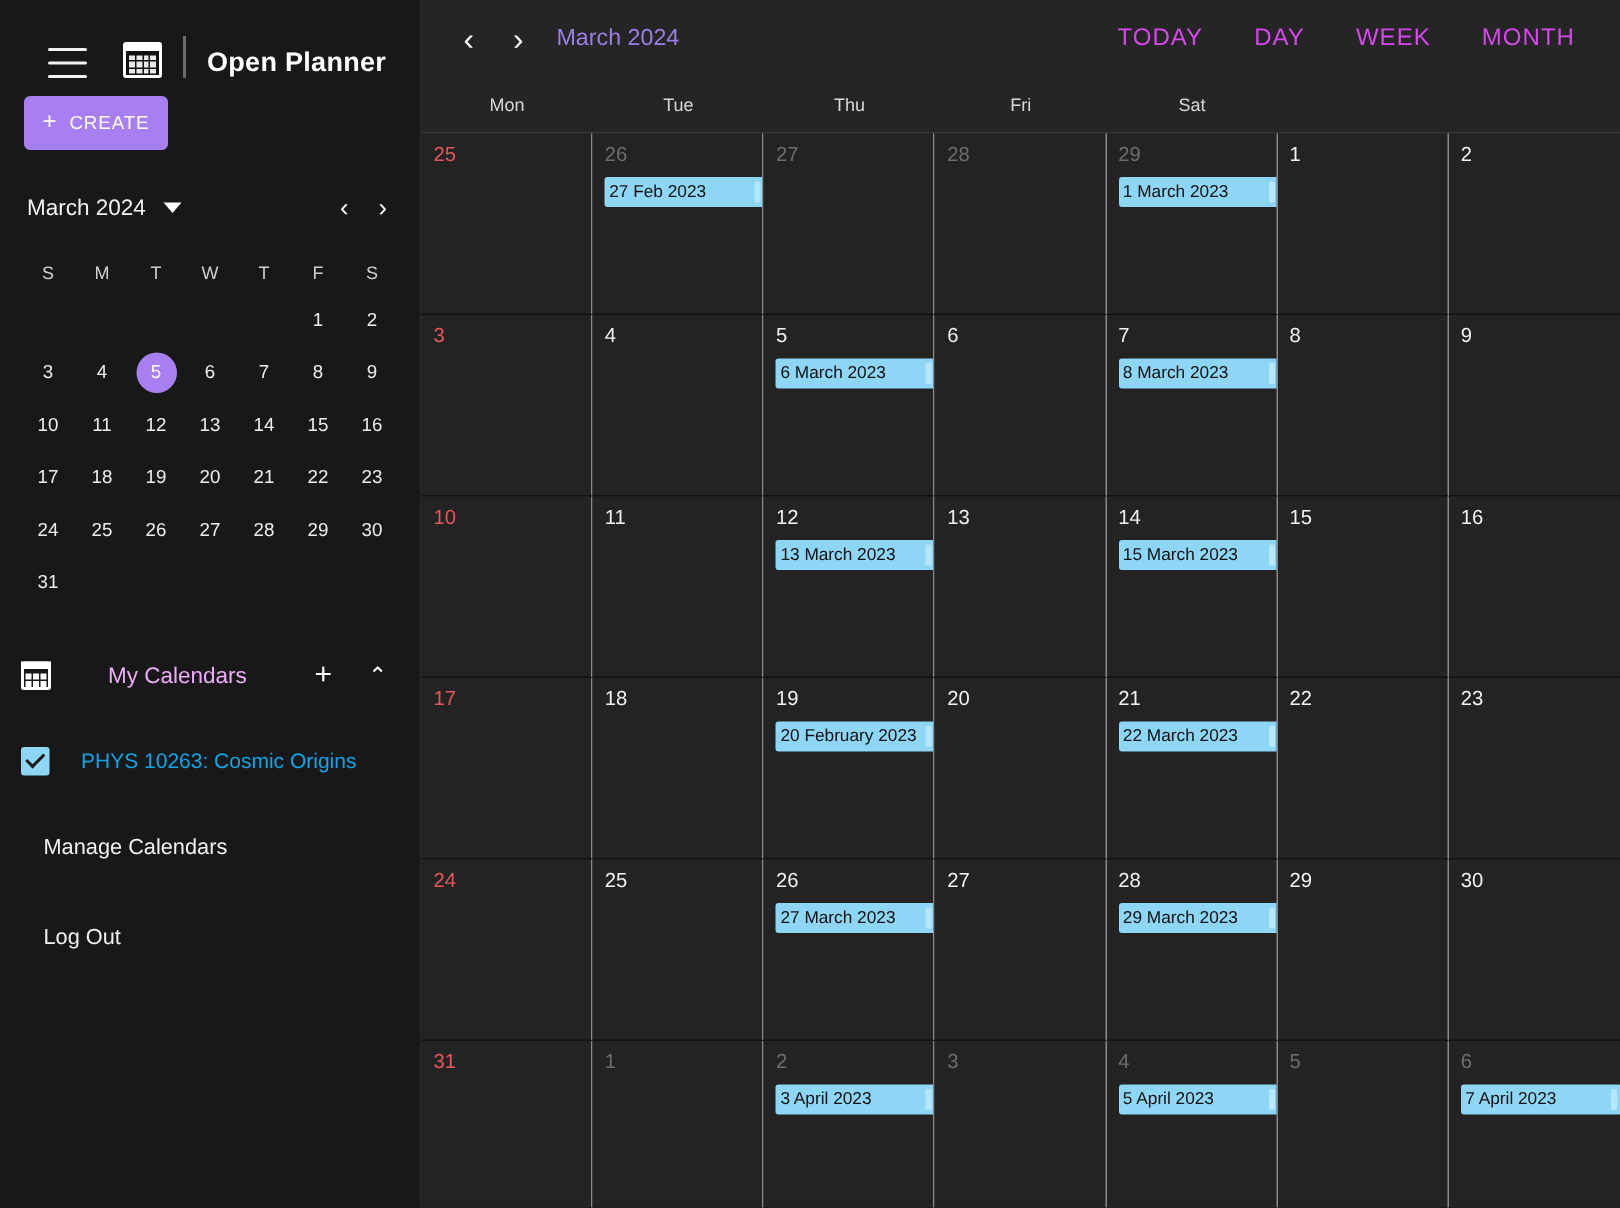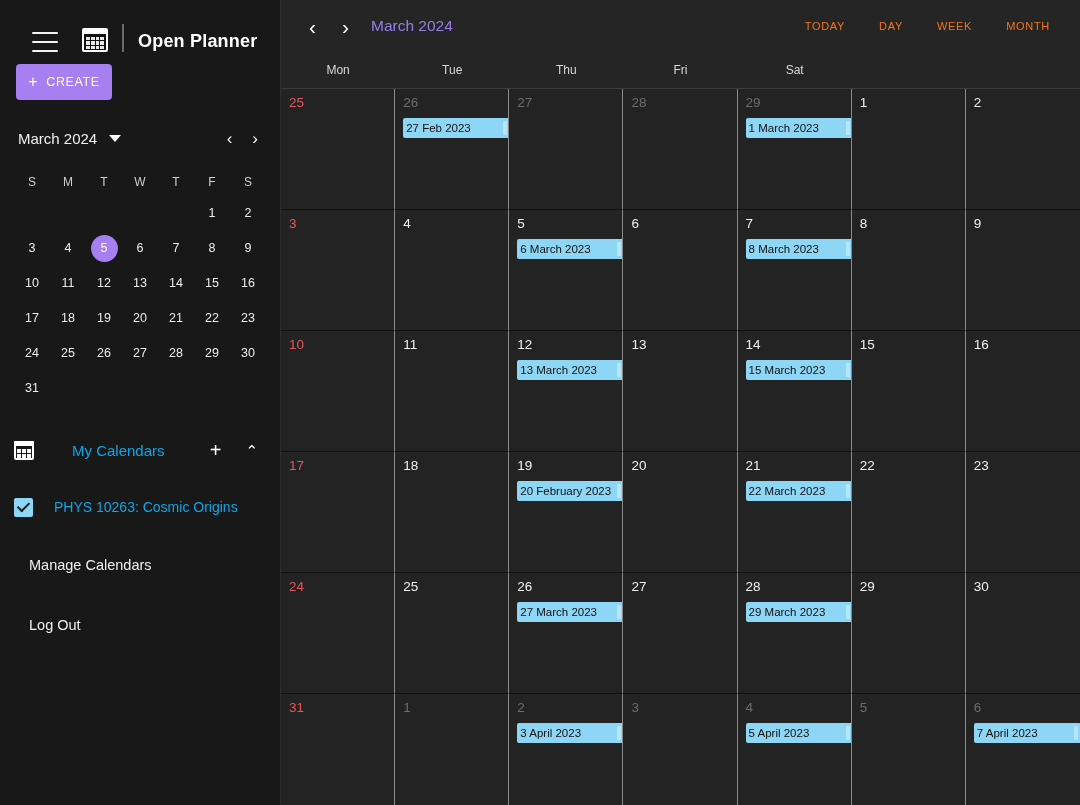--- a/index.html
+++ b/index.html
@@ -59,21 +59,21 @@
   .mini-day.sel span { display:inline-block; width:27px; height:27px; line-height:27px;
     border-radius:50%; background:#a77ff0; color:#ffffff; }
 
   .sec-head { display:flex; align-items:center; height:44px; margin-top:22px; padding:0 22px 0 14px; }
   .sec-cal-icon { width:20px; height:19px; position:relative; flex:0 0 20px; }
   .sec-cal-icon .f { position:absolute; inset:0; border:2px solid #ffffff; border-radius:2px; }
   .sec-cal-icon .t { position:absolute; left:0; right:0; top:0; height:5px; background:#ffffff; }
   .sec-cal-icon .d { position:absolute; left:3px; right:3px; top:8px; bottom:2px;
       display:grid; grid-template-columns:repeat(3,1fr); grid-template-rows:repeat(2,1fr); gap:1px; }
   .sec-cal-icon .d span { background:#ffffff; }
-  .sec-title { color:#0ea5e9; font-size:15px; margin-left:38px; }
+  .sec-title { color:#f0abfc; font-size:15px; margin-left:38px; }
   .sec-actions { margin-left:auto; display:flex; align-items:center; gap:24px; }
   .plus-icon { color:#ffffff; font-size:20px; line-height:1; cursor:pointer; font-weight:300; }
   .up-icon { color:#ffffff; font-size:15px; line-height:1; cursor:pointer; }
 
   .cal-item { display:flex; align-items:center; height:46px; padding-left:14px; margin-top:12px; }
   .cbox { width:19px; height:19px; background:#8ed6f5; border-radius:2px;
      display:flex; align-items:center; justify-content:center; cursor:pointer; flex:0 0 19px; }
   .cbox::after { content:""; width:5px; height:10px; border:solid #1b1b1b;
      border-width:0 2px 2px 0; transform:rotate(45deg) translate(-1px,-1px); }
   .cal-name { color:#0ea5e9; font-size:14px; margin-left:21px; }
@@ -89,21 +89,21 @@
      border-radius:50%; background:#a77ff0; }
   .dm-label { color:#f0f0f0; font-size:14.5px; margin-left:18px; }
 
   
   .main { flex:1 1 auto; display:flex; flex-direction:column; background:#1f1f1f; height:805px; }
   .topbar { height:52px; display:flex; align-items:center; padding:0 18px 0 28px; background:#252525; flex:0 0 52px; }
   .nav-prev, .nav-next { color:#ffffff; font-size:21px; cursor:pointer; font-weight:300; line-height:1; }
   .nav-next { margin-left:26px; }
   .top-month { color:#9b7de8; font-size:15.5px; margin-left:22px; }
   .view-btns { margin-left:auto; display:flex; gap:34px; padding-right:12px; }
-  .view-btn { color:#f97316; font-size:11px; letter-spacing:.7px; cursor:pointer; background:none;
+  .view-btn { color:#d946ef; font-size:16px; letter-spacing:.7px; cursor:pointer; background:none;
      border:none; font-family:inherit; padding:0; }
 
   .dow-bar { height:36px; display:grid; grid-template-columns:repeat(7,1fr);
      background:#252525; flex:0 0 36px; }
   .dow { font-size:12px; color:#d8d8d8; display:flex; align-items:center; justify-content:center; }
   .dow.sun { color:#e8565b; justify-content:flex-start; padding-left:20px; }
 
   .grid { flex:1 1 auto; display:grid; grid-template-columns:repeat(7,1fr);
      grid-auto-rows:121px; background:#1f1f1f; border-top:1px solid #3a3a3a; }
   .cell { border-right:1px solid #8a8a8a; border-bottom:1px solid #111111;

